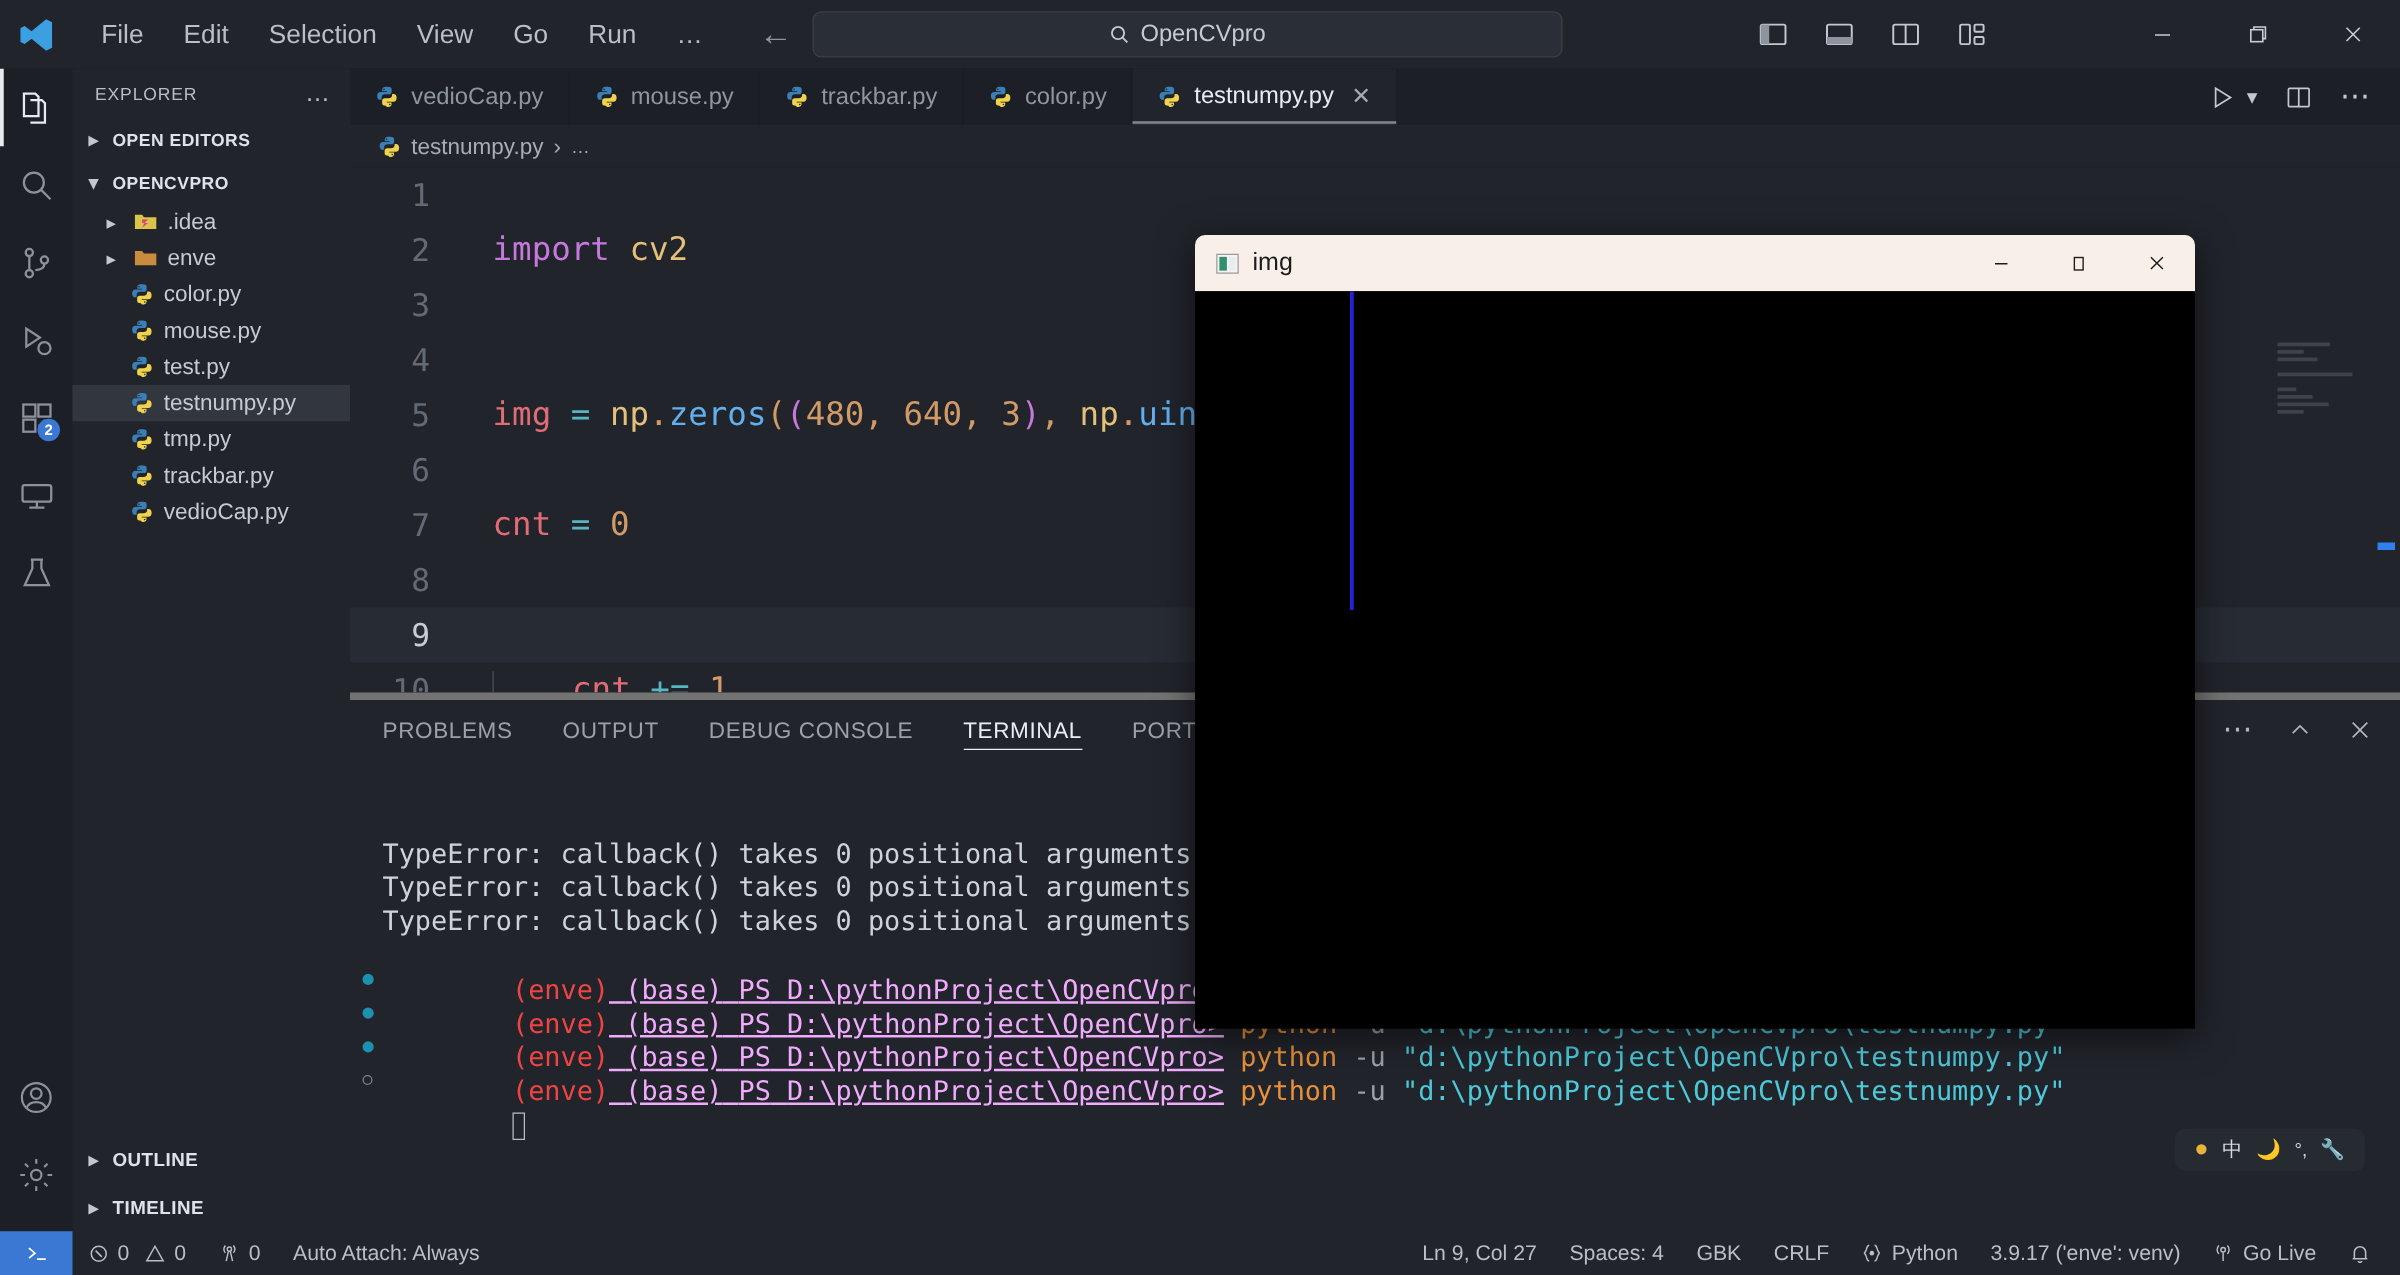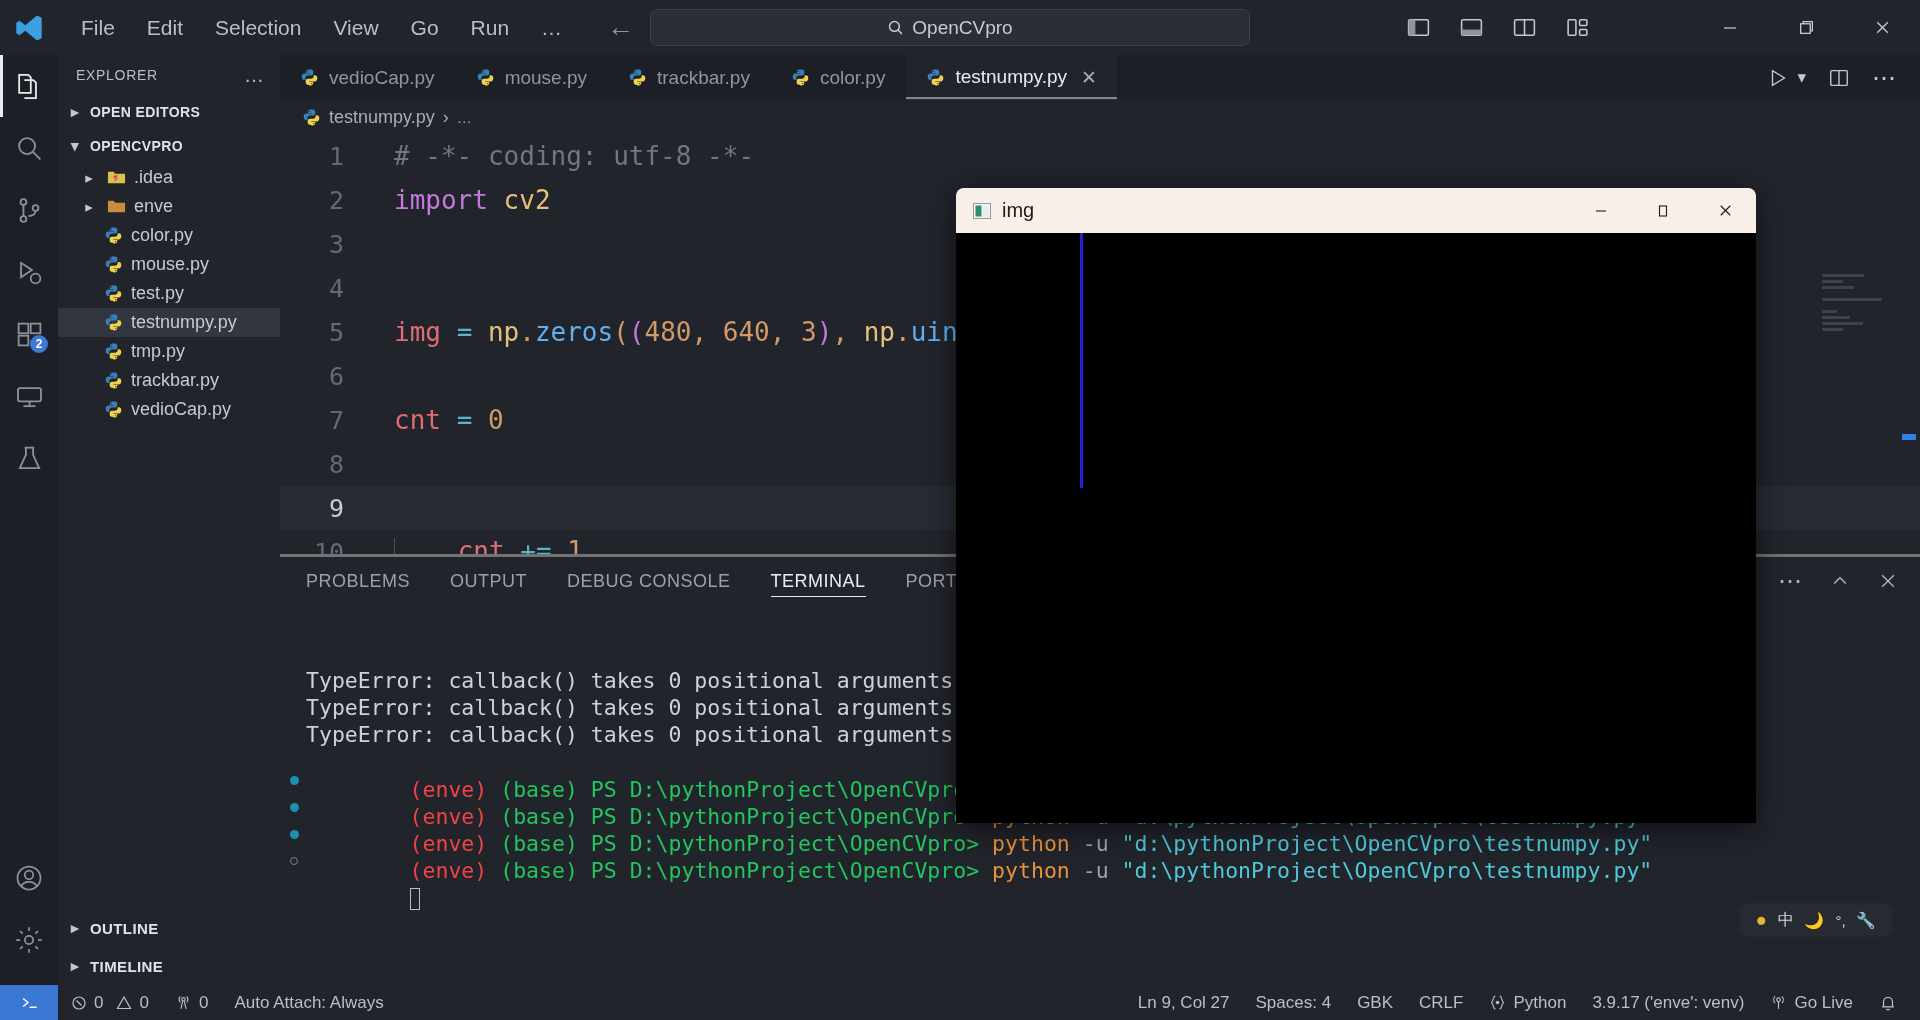--- a/index.html
+++ b/index.html
@@ -127,37 +127,37 @@
   .t-pn2 { color:#c678dd; }
 
   .minimap { position:absolute; right: 28px; top: 140px; width: 70px; height: 40px; opacity:.55; }
   .mm-line { height:3px; background:#555b66; margin-bottom:3px; }
 
   .editor-scroll-mark { position:absolute; right:4px; top: 300px; width:14px; height:6px; background:#2f80ed; }
 
   
   .panel {
     position:absolute; top:554px; left:280px; width:1640px; height: 431px;
-    background:#21242b; border-top:3px solid #737373;
+    background:#21242b; border-top:6px solid #737373;
   }
   .panel-tabs { height: 48px; display:flex; align-items:center; padding-left: 26px; gap: 40px; position:relative; }
   .p-tab { color:#9aa1aa; font-size: 18px; letter-spacing:.5px; position:relative; height:48px; display:flex; align-items:center;}
   .p-tab.active { color:#e9ecf0;text-align:center; }
   .p-tab.active::after { content:""; position:absolute; left:0; bottom:8px; width:100%; height:1px; background:#e9ecf0; }
   .panel-actions { position:absolute; right: 22px; top:0; height:48px; display:flex; align-items:center; gap: 28px; color:#b2b8c1; }
 
   .term {
     position:absolute; top: 56px; left: 0; width: 1640px; height: 375px;
     font-family:"DejaVu Sans Mono", monospace; font-size: 21.5px; line-height: 27.2px;
     padding-left: 26px; color:#cdd3da; overflow:hidden;
   }
   .term-line { white-space:pre; height:27.2px; }
   .c-err { color:#cdd3da; }
   .c-green { color:#ef4444; }
-  .c-gray { color:#22c55e; }
+  .c-gray { color:#f0abfc;text-decoration:underline; }
   .c-orange { color:#e8913a; }
   .c-cyan { color:#4ec9d8; }
   .c-dim { color:#9aa1aa; }
   .dot { display:inline-block; width:9px; height:9px; border-radius:50%; background:#1d8fb0; vertical-align: 2px; }
   .dot.hollow { background:transparent; border:1.5px solid #7d848d; width:8px; height:8px; }
   .gutter-dot { position:absolute; left: 8px; }
   .term-cursor { display:inline-block; width:10px; height:22px; border:1.5px solid #b6bdc6; vertical-align:-4px; }
 
   
   .ime {
@@ -548,21 +548,20 @@
     </span>
     <span>testnumpy.py</span>
     <span>›</span>
     <span style="font-size:15px">…</span>
   </div>
 
   <div class="editor">
 
     <div class="code-line">
       <span class="ln">1</span>
-      <span class="codetext"><span class="t-com">#</span><span class="t-com"> -*- coding: utf-8 -*-</span></span>
     </div>
 
     <div class="code-line">
       <span class="ln">2</span>
       <span class="codetext"><span class="t-kw">import</span> <span class="t-mod">cv2</span></span>
     </div>
 
     <div class="code-line">
       <span class="ln">3</span>
     </div>

